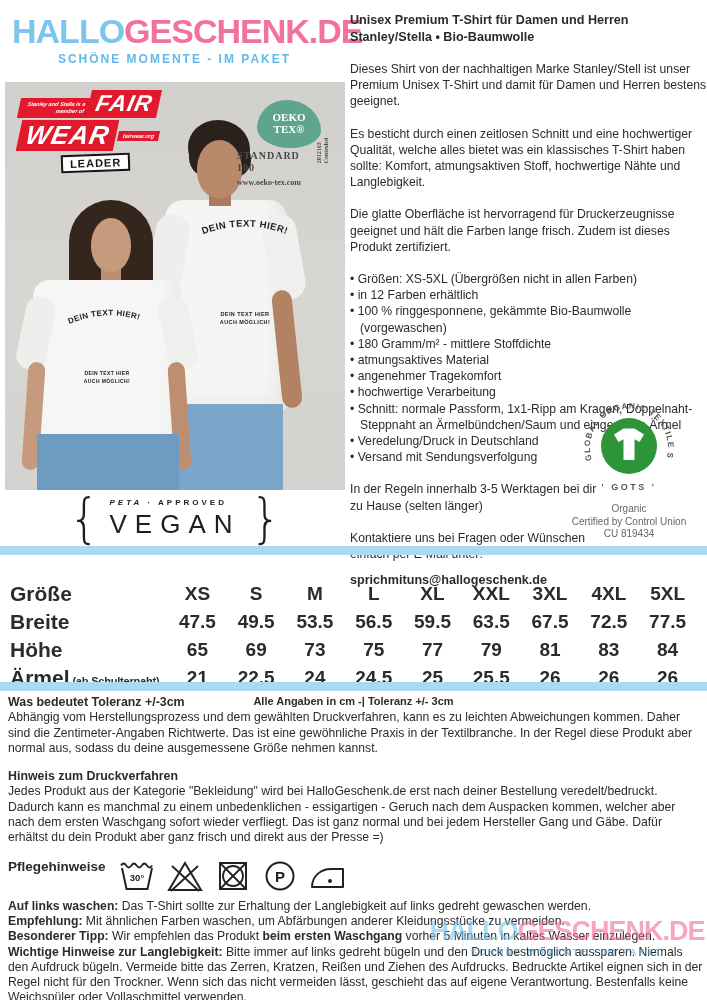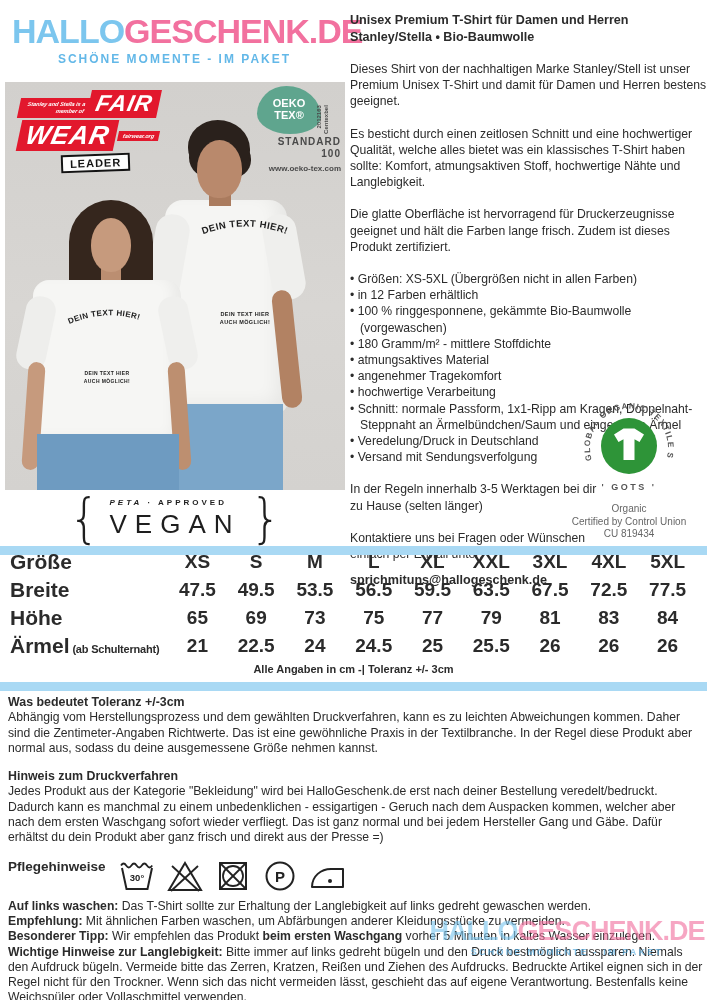--- a/index.html
+++ b/index.html
@@ -51,21 +51,21 @@
   .fw-member { background:#e2182d; color:#fff; font-size:5.5px; font-weight:700; text-align:right;
                padding:3px 4px; transform:skewX(-12deg); line-height:1.25; align-self:flex-end; }
   .fw-big { background:#e2182d; color:#fff; font-weight:800; font-size:23px; line-height:1;
             padding:2px 7px 3px; transform:skewX(-12deg); letter-spacing:1px; }
   .fw-url { background:#e2182d; color:#fff; font-size:5.5px; font-weight:700; padding:2px 5px;
             transform:skewX(-12deg); align-self:center; margin-left:2px; }
   .fw-leader { display:inline-block; border:2px solid #131313; color:#131313; background:#fdfdfd;
                font-weight:800; font-size:11px; letter-spacing:1px; padding:1px 7px;
                margin:3px 0 0 42px; transform:rotate(-2deg); font-style:normal; }
   
-  .oekotex { left:232px; top:4px; width:104px; text-align:right; }
+  .oekotex { left:232px; top:18px; width:104px; text-align:left;font-family:Liberation Serif, serif; }
   .oeko-blob { width:64px; height:48px; margin:0 auto; background:#5fa58e; color:#fff;
                border-radius:46% 54% 48% 52% / 58% 64% 36% 42%;
                display:flex; flex-direction:column; align-items:center; justify-content:center;
                font-weight:700; font-size:11px; line-height:1.05; }
   .oeko-sub { font-size:10px; font-weight:700; color:#4a4a4a; letter-spacing:1px; margin-top:2px; line-height:1.2; }
   .oeko-vert { position:absolute; right:-4px; top:34px; font-size:6px; font-weight:700; color:#4a4a4a;
                transform:rotate(-90deg); transform-origin:center; line-height:1.2; width:44px; }
   .oeko-url { font-size:8px; font-weight:700; color:#4a4a4a; margin-top:4px; }
 
   
@@ -87,21 +87,21 @@
 
   
   .gots { position:absolute; left:560px; top:394px; width:138px; text-align:center; }
   .gots-caption { font-size:10px; color:#666; line-height:1.25; margin-top:1px; }
 
   
   .divider { position:absolute; left:0; width:707px; height:9px; background:#a9d9f4; }
   .d1 { top:546px; } .d2 { top:682px; }
 
   
-  .sizes { position:absolute; left:10px; top:548px; width:687px; }
+  .sizes { position:absolute; left:10px; top:580px; width:687px; }
   .trow { display:grid; grid-template-columns:158px repeat(9,1fr); align-items:center; height:28px; }
   .tlabel { font-size:21px; font-weight:700; white-space:nowrap; }
   .tlabel .suffix { font-size:11px; font-weight:600; letter-spacing:-0.2px; }
   .tcell { font-size:19px; font-weight:700; text-align:center; }
   .tnote { text-align:center; font-size:11px; font-weight:700; margin-top:3px; }
 
   
   .info { position:absolute; left:8px; top:695px; width:695px; font-size:12.2px; line-height:15.3px; }
   .info h4 { font-size:12.4px; font-weight:700; }
   .sec { margin-bottom:13px; }

